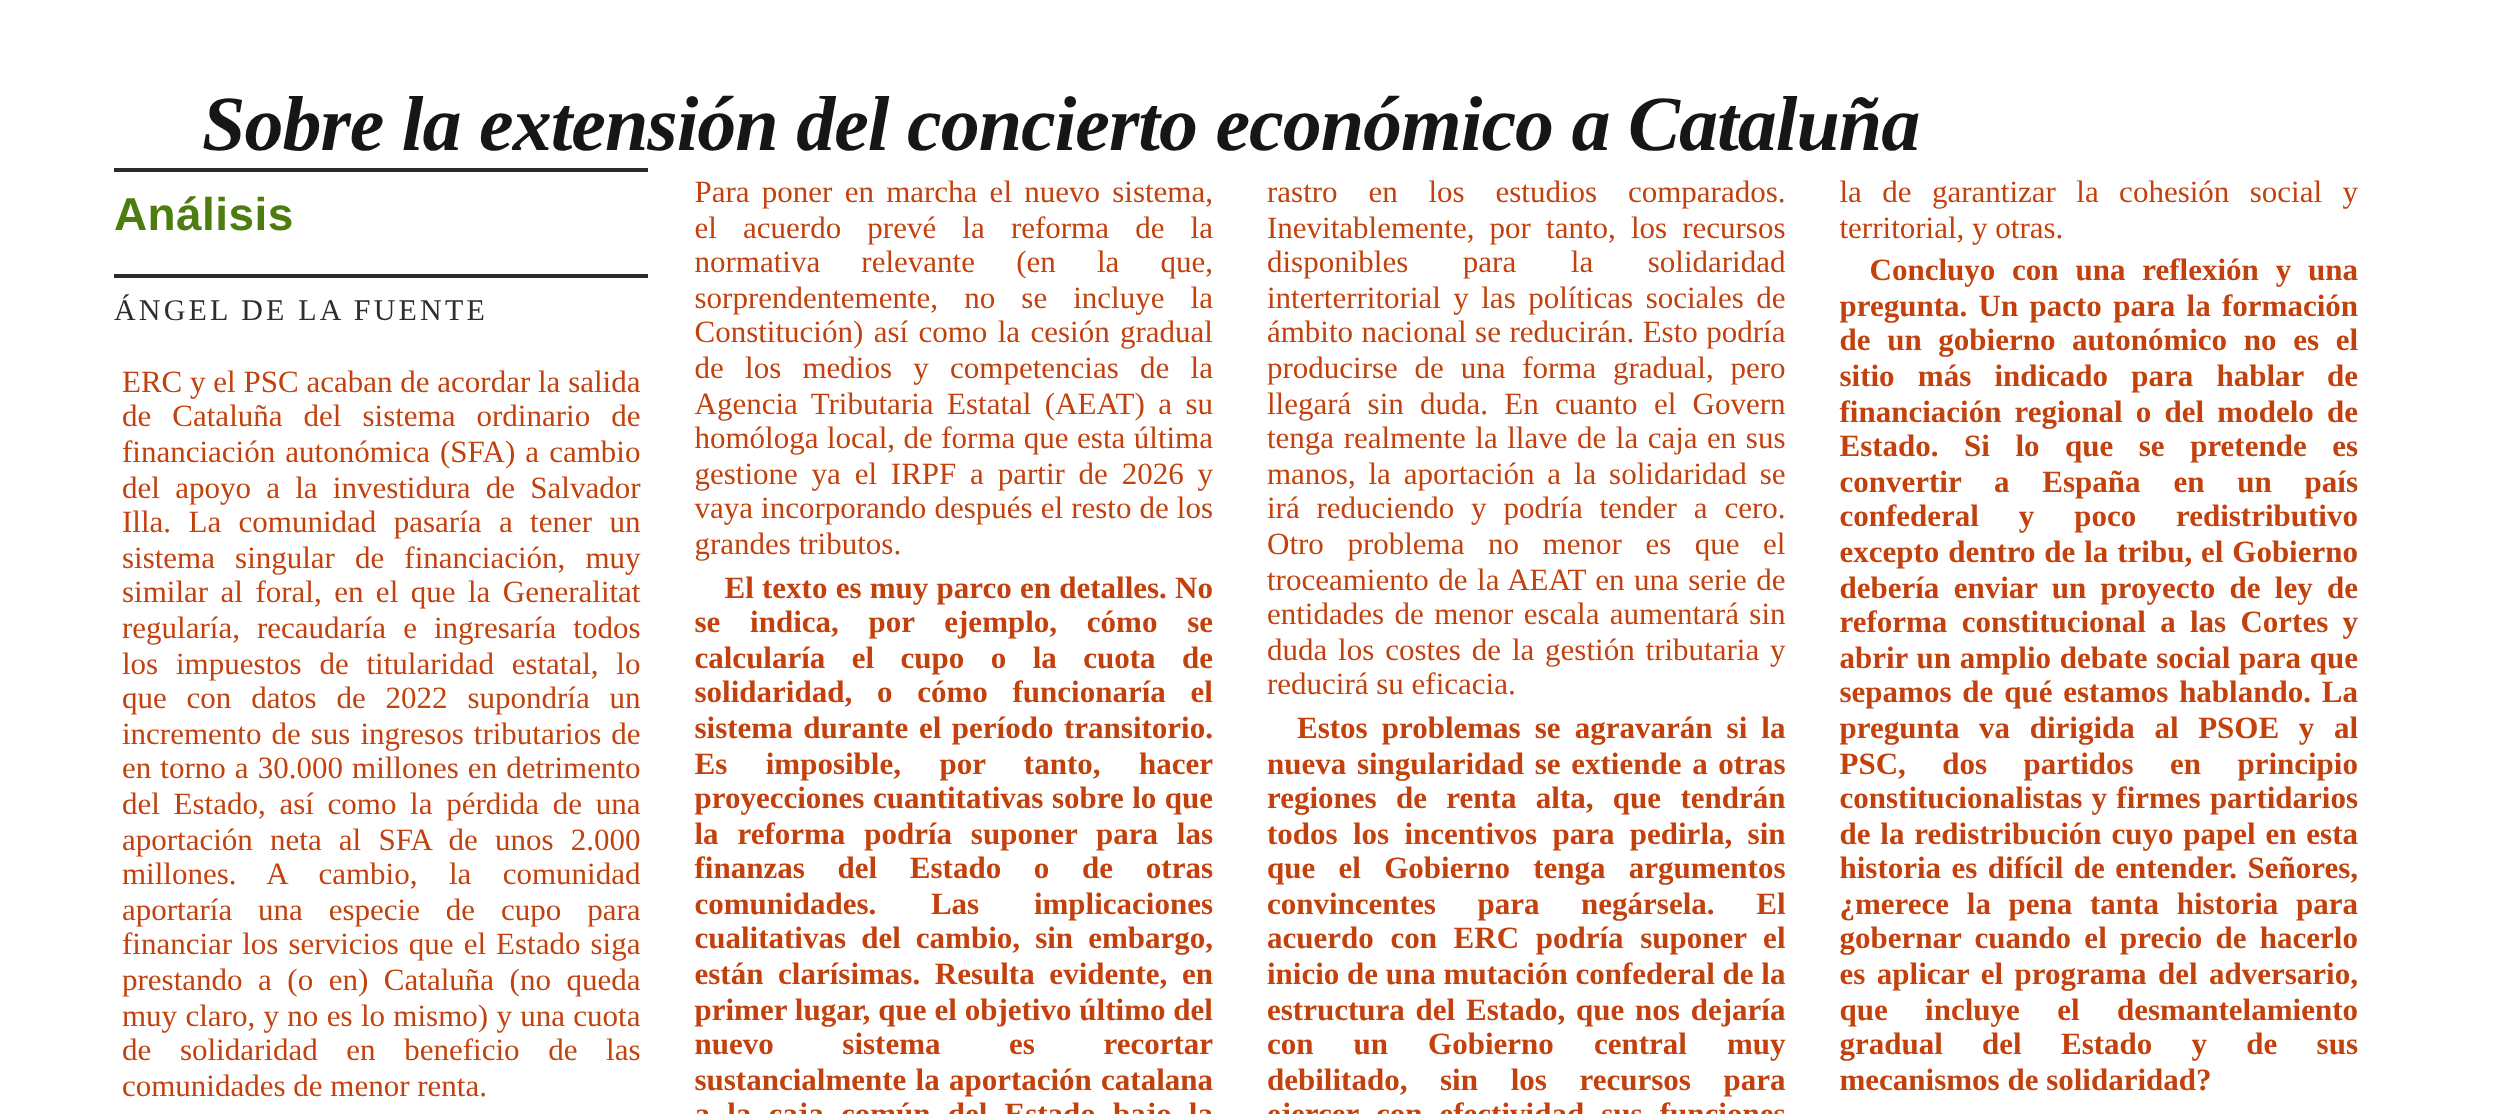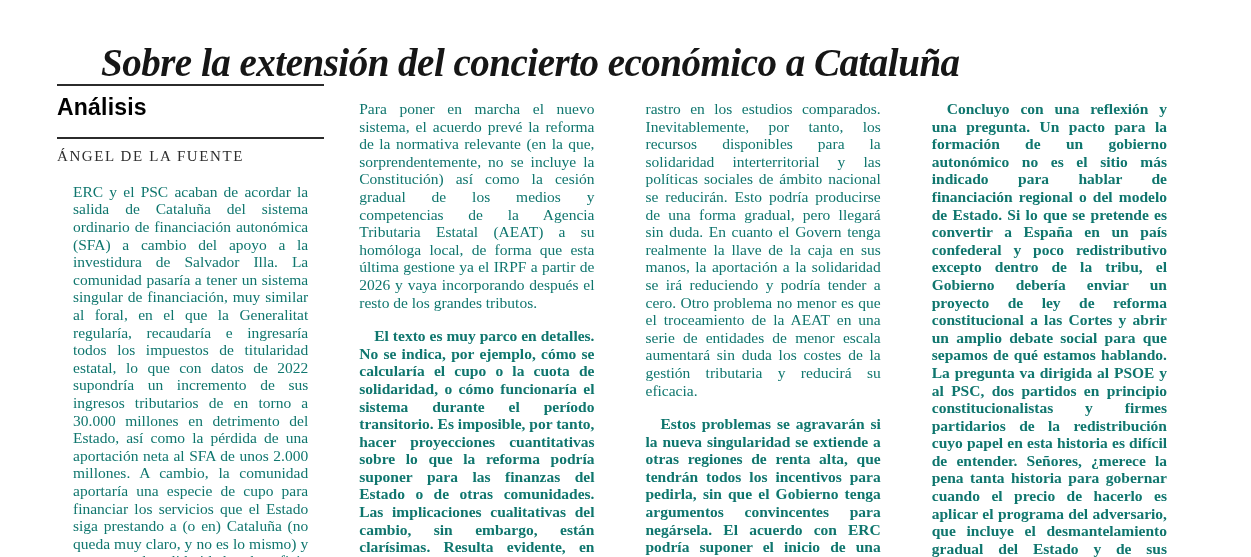--- a/index.html
+++ b/index.html
@@ -41,22 +41,22 @@
     column-gap: 19px;
   }
   .col {
     font-size: 15.5px;
     line-height: 17.6px;
     text-align: justify;
     hyphens: auto;
     -webkit-hyphens: auto;
   }
   .col p {
-    margin: 16px;
-    color: #0f766e;
+    margin: 4px;
+    color: #c2410c;
   }
   .col p.indent {
     text-indent: 15px;
     font-weight: bold;
   }
   .rule {
     border: none;
     border-top: 2px solid #2b2b2b;
     margin: 0;
   }
@@ -100,37 +100,38 @@
 <body>
 
 <div id="page">
 
   <h1 class="headline">Sobre la extensión del concierto económico a Cataluña</h1>
 
   <div class="columns">
 
     <div class="col">
       <hr class="rule">
-      <div class="kicker" style="color: #000000;">Análisis</div>
+      <div class="kicker" style="color: #4d7c0f;">Análisis</div>
       <hr class="rule">
       <div class="byline">ÁNGEL DE LA FUENTE</div>
       <p class="first-par">ERC y el PSC acaban de acordar la salida de Cataluña del sistema ordinario de financiación autonómica (SFA) a cambio del apoyo a la investidura de Salvador Illa. La comunidad pasaría a tener un sistema singular de financiación, muy similar al foral, en el que la Generalitat regularía, recaudaría e ingresaría todos los impuestos de titularidad estatal, lo que con datos de 2022 supondría un incremento de sus ingresos tributarios de en torno a 30.000 millones en detrimento del Estado, así como la pérdida de una aportación neta al SFA de unos 2.000 millones. A cambio, la comunidad aportaría una especie de cupo para financiar los servicios que el Estado siga prestando a (o en) Cataluña (no queda muy claro, y no es lo mismo) y una cuota de solidaridad en beneficio de las comunidades de menor renta.</p>
     </div>
 
     <div class="col">
       <p>Para poner en marcha el nuevo sistema, el acuerdo prevé la reforma de la normativa relevante (en la que, sorprendentemente, no se incluye la Constitución) así como la cesión gradual de los medios y competencias de la Agencia Tributaria Estatal (AEAT) a su homóloga local, de forma que esta última gestione ya el IRPF a partir de 2026 y vaya incorporando después el resto de los grandes tributos.</p>
       <p class="indent">El texto es muy parco en detalles. No se indica, por ejemplo, cómo se calcularía el cupo o la cuota de solidaridad, o cómo funcionaría el sistema durante el período transitorio. Es imposible, por tanto, hacer proyecciones cuantitativas sobre lo que la reforma podría suponer para las finanzas del Estado o de otras comunidades. Las implicaciones cualitativas del cambio, sin embargo, están clarísimas. Resulta evidente, en primer lugar, que el objetivo último del nuevo sistema es recortar sustancialmente la aportación catalana a la caja común del Estado bajo la excusa de reducir un desproporcionado déficit fiscal del que no existe</p>
     </div>
 
     <div class="col">
       <p>rastro en los estudios comparados. Inevitablemente, por tanto, los recursos disponibles para la solidaridad interterritorial y las políticas sociales de ámbito nacional se reducirán. Esto podría producirse de una forma gradual, pero llegará sin duda. En cuanto el Govern tenga realmente la llave de la caja en sus manos, la aportación a la solidaridad se irá reduciendo y podría tender a cero. Otro problema no menor es que el troceamiento de la AEAT en una serie de entidades de menor escala aumentará sin duda los costes de la gestión tributaria y reducirá su eficacia.</p>
       <p class="indent">Estos problemas se agravarán si la nueva singularidad se extiende a otras regiones de renta alta, que tendrán todos los incentivos para pedirla, sin que el Gobierno tenga argumentos convincentes para negársela. El acuerdo con ERC podría suponer el inicio de una mutación confederal de la estructura del Estado, que nos dejaría con un Gobierno central muy debilitado, sin los recursos para ejercer con efectividad sus funciones esenciales, incluyendo</p>
     </div>
 
     <div class="col">
+      <p>la de garantizar la cohesión social y territorial, y otras.</p>
       <p class="indent">Concluyo con una reflexión y una pregunta. Un pacto para la formación de un gobierno autonómico no es el sitio más indicado para hablar de financiación regional o del modelo de Estado. Si lo que se pretende es convertir a España en un país confederal y poco redistributivo excepto dentro de la tribu, el Gobierno debería enviar un proyecto de ley de reforma constitucional a las Cortes y abrir un amplio debate social para que sepamos de qué estamos hablando. La pregunta va dirigida al PSOE y al PSC, dos partidos en principio constitucionalistas y firmes partidarios de la redistribución cuyo papel en esta historia es difícil de entender. Señores, ¿merece la pena tanta historia para gobernar cuando el precio de hacerlo es aplicar el programa del adversario, que incluye el desmantelamiento gradual del Estado y de sus mecanismos de solidaridad?</p>
       <hr class="footer-rule">
       <div class="footer-note">
         <span class="author">Ángel de la Fuente</span><span> es director ejecutivo de Fedea.</span>
       </div>
     </div>
 
   </div>
 </div>
 

